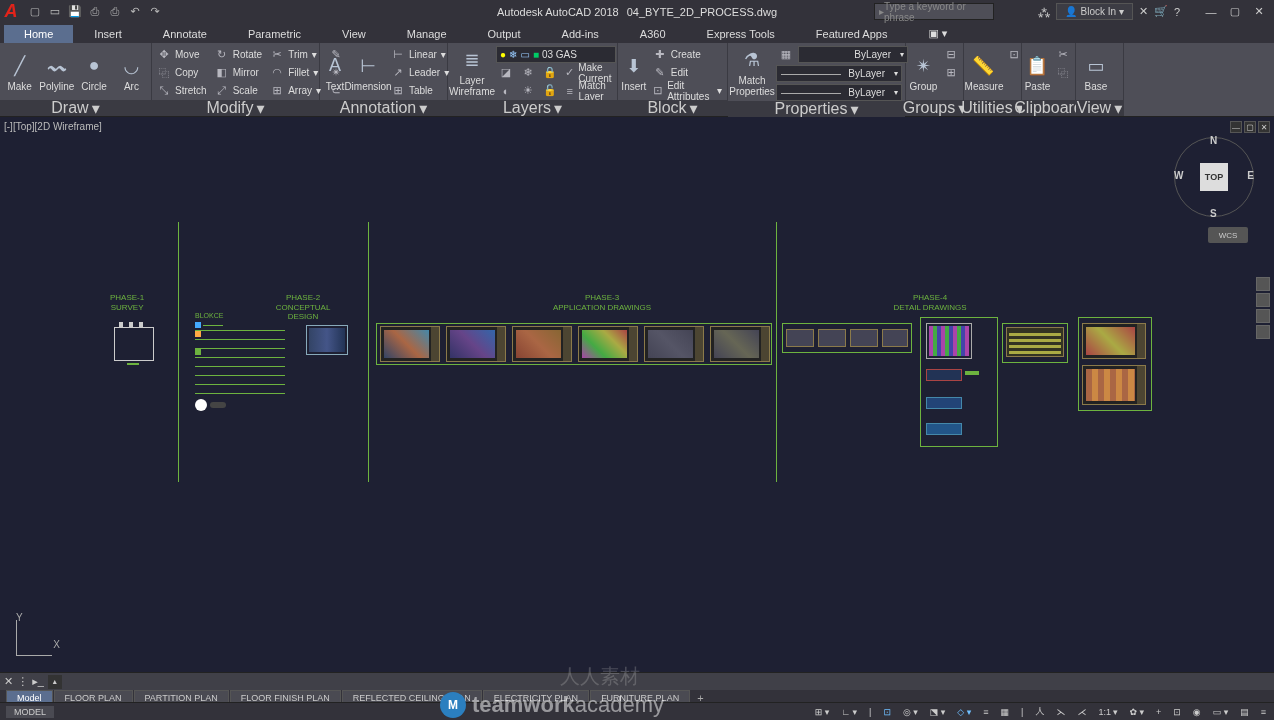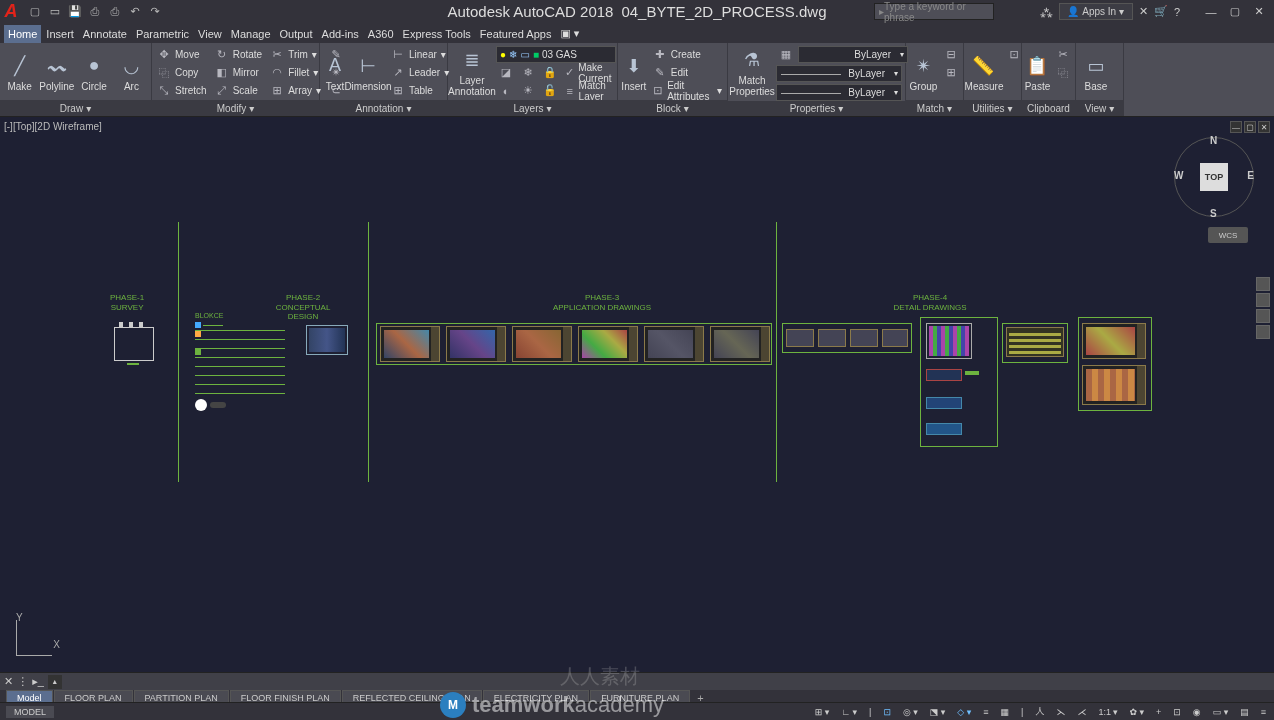--- a/index.html
+++ b/index.html
@@ -3,39 +3,39 @@
 <meta charset="utf-8">
 <style>
 * { margin:0; padding:0; box-sizing:border-box; font-family:"Segoe UI",Tahoma,sans-serif; }
 body { width:1274px; height:720px; background:#33323a; color:#ccc; font-size:11px; overflow:hidden; position:relative; }
 
 
 .titlebar { height:23px; background:#33323a; display:flex; align-items:center; position:relative; }
 .titlebar .logo { width:22px; height:22px; display:flex; align-items:center; justify-content:center; color:#e2231a; font-weight:bold; font-size:18px; font-style:italic; }
 .titlebar .qat { display:flex; gap:2px; margin-left:4px; }
 .titlebar .qat span { width:18px; height:18px; display:flex; align-items:center; justify-content:center; color:#bbb; font-size:11px; }
-.titlebar .center { position:absolute; left:50%; transform:translateX(-50%); display:flex; gap:8px; align-items:center; font-size:15px; color:#ccc; }
+.titlebar .center { position:absolute; left:50%; transform:translateX(-50%); display:flex; gap:8px; align-items:center; font-size:11px; color:#ccc; }
 .titlebar .center .app { color:#ddd; }
 .titlebar .center .file { color:#ddd; }
 .titlebar .search { position:absolute; right:280px; width:120px; height:17px; background:#4e4e57; border:1px solid #222; padding:0 4px; font-size:10px; color:#888; display:flex; align-items:center; }
 .titlebar .right { position:absolute; right:4px; display:flex; align-items:center; gap:6px; }
 .titlebar .right .signin { background:#3c3c44; padding:2px 8px; font-size:10px; border:1px solid #555; }
 .titlebar .winbtns { display:flex; gap:2px; margin-left:14px; }
 .titlebar .winbtns span { width:22px; height:18px; display:flex; align-items:center; justify-content:center; font-size:11px; }
 
 
 .menutabs { height:20px; background:#33323a; display:flex; align-items:flex-end; padding-left:4px; gap:1px; font-size:11px; }
-.menutabs .tab { padding:3px 4px; color:#ddd; cursor:pointer; }
+.menutabs .tab { padding:3px 20px; color:#ddd; cursor:pointer; }
 .menutabs .tab.active { background:#5b6e8f; color:#fff; }
 
 
 .ribbon { height:74px; background:#4e4e57; display:flex; border-bottom:1px solid #222; }
 .panel { border-right:1px solid #3a3a42; display:flex; flex-direction:column; padding:2px 2px 0 2px; }
 .panel .body { flex:1; display:flex; align-items:flex-start; gap:2px; }
-.panel .label { height:16px; background:#3a3a42; font-size:10px; color:#ccc; display:flex; align-items:center; justify-content:center; gap:3px; margin:0 -2px; }
+.panel .label { height:16px; background:#3a3a42; font-size:16px; color:#ccc; display:flex; align-items:center; justify-content:center; gap:3px; margin:0 -2px; }
 .vbtn { display:flex; flex-direction:column; align-items:center; justify-content:center; width:36px; height:54px; color:#ddd; font-size:10px; gap:2px; cursor:pointer; }
 .vbtn .ico { width:26px; height:26px; display:flex; align-items:center; justify-content:center; font-size:18px; color:#b8c4d4; }
 .sbtn { display:flex; align-items:center; gap:4px; height:17px; padding:0 3px; font-size:10px; color:#ddd; cursor:pointer; }
 .sbtn .ico { width:14px; height:14px; display:flex; align-items:center; justify-content:center; font-size:11px; color:#b8b8c0; }
 .col { display:flex; flex-direction:column; gap:1px; padding-top:1px; }
 .layerdd { width:120px; height:17px; background:#2b2b33; border:1px solid #555; display:flex; align-items:center; gap:3px; padding:0 3px; font-size:10px; color:#ddd; }
 .propdd { width:110px; height:17px; background:#2b2b33; border:1px solid #555; display:flex; align-items:center; justify-content:flex-end; padding:0 16px 0 3px; font-size:10px; color:#ddd; position:relative; }
 .propdd::after { content:"▾"; position:absolute; right:3px; font-size:8px; }
 .propdd .line { position:absolute; left:4px; right:60px; top:50%; height:1px; background:#aaa; }
 
@@ -118,21 +118,21 @@
     <span>↶</span>
     <span>↷</span>
   </div>
   <div class="center">
     <span class="app">Autodesk AutoCAD 2018</span>
     <span class="file">04_BYTE_2D_PROCESS.dwg</span>
   </div>
   <div class="search">▸ <span>Type a keyword or phrase</span></div>
   <div class="right">
     <span>⁂</span>
-    <span class="signin">👤 <span>Apps In</span> ▾</span>
+    <span class="signin">👤 <span>Block In</span> ▾</span>
     <span>✕</span>
     <span>🛒</span>
     <span>?</span>
     <div class="winbtns">
       <span>—</span>
       <span>▢</span>
       <span>✕</span>
     </div>
   </div>
 </div>
@@ -242,21 +242,21 @@
           </div>
       </div>
     </div>
     <div class="label"><span>Annotation</span> ▾</div>
   </div>
   <div class="panel" style="width:170px">
     <div class="body">
       <div class="vbtn" style="width:44px">
           <span class="ico">≣</span>
           <span style="text-align:center;line-height:1.1">Layer
-Annotation</span>
+Wireframe</span>
         </div>
       <div class="col">
         <div class="layerdd">
             <span style="color:#ff0">●</span>
             <span style="color:#9cf">❄</span>
             <span style="color:#9cf">▭</span>
             <span style="color:#0c6">■</span>
             <span>03 GAS</span>
           </div>
         <div style="display:flex;gap:2px">
@@ -349,21 +349,21 @@
         </div>
         <div class="col">
           <span class="sbtn">
             <span class="ico">⊟</span>
           </span>
           <span class="sbtn">
             <span class="ico">⊞</span>
           </span>
         </div>
       </div>
-    <div class="label"><span>Match</span> ▾</div>
+    <div class="label"><span>Groups</span> ▾</div>
   </div>
   <div class="panel" style="width:58px">
     <div class="body">
         <div class="vbtn">
           <span class="ico">📏</span>
           <span>Measure</span>
         </div>
         <div class="col">
           <span class="sbtn">
             <span class="ico">⊡</span>

